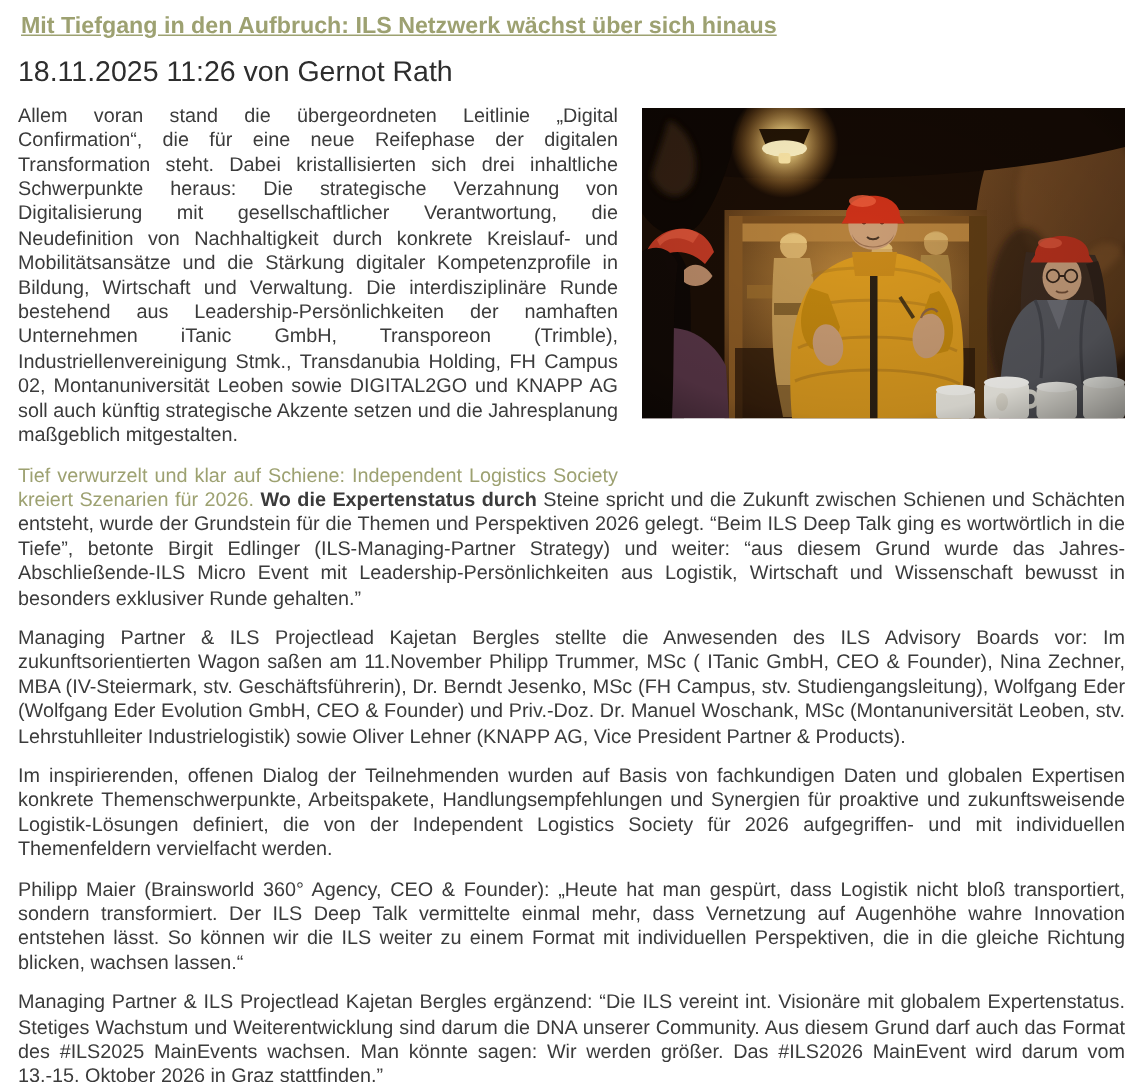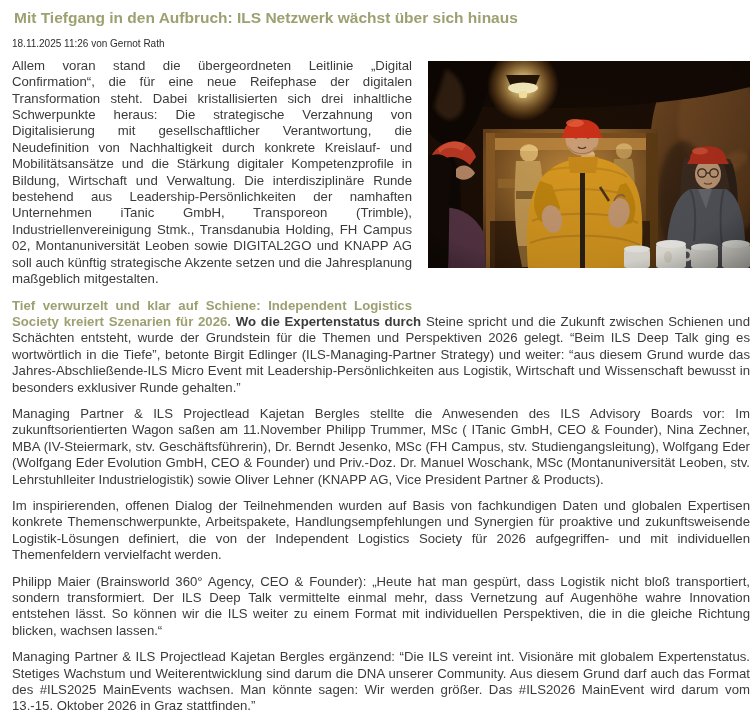--- a/index.html
+++ b/index.html
@@ -1,22 +1,22 @@
 <!DOCTYPE html>
 <html lang="de"><head>
 <meta charset="utf-8">
 <style>
   html,body{margin:0;padding:0;background:#ffffff;}
   body{width:756px;min-height:721px;font-family:"Liberation Sans",sans-serif;}
   .page{box-sizing:border-box;width:756px;padding:9px 6px 6px 12px;}
-  .article-title{margin:0 0 11px 2px;font-size:15.5px;font-weight:700;color:#9da171;line-height:1.15;}
-  .byline{margin:0 0 9px 0;font-size:10px;color:#2d2d2d;}
+  .article-title{margin:0 0 11px 2px;font-size:15.5px;font-weight:700;color:#9da171;line-height:1.15;text-decoration:underline;}
+  .byline{margin:0 0 9px 0;font-size:19px;color:#2d2d2d;}
   .article-body{font-size:13.2px;line-height:16.4px;color:#3b3b3b;text-align:justify;}
   .article-body p{margin:0 0 10px 0;}
-  .lead-olive{color:#9da171;font-weight:700;margin-top:40px;}
+  .lead-olive{color:#9da171;font-weight:400;margin-top:40px;}
   .lead-black{font-weight:700;}
   figure.photo{float:right;width:322px;height:207px;margin:3px 0 46px 16px;padding:0;overflow:hidden;}
   figure.photo svg{display:block;width:322px;height:207px;}
 </style>
 </head>
 <body>
 
 <div class="page">
 
   <h1 class="article-title">Mit Tiefgang in den Aufbruch: ILS Netzwerk wächst über sich hinaus</h1>

